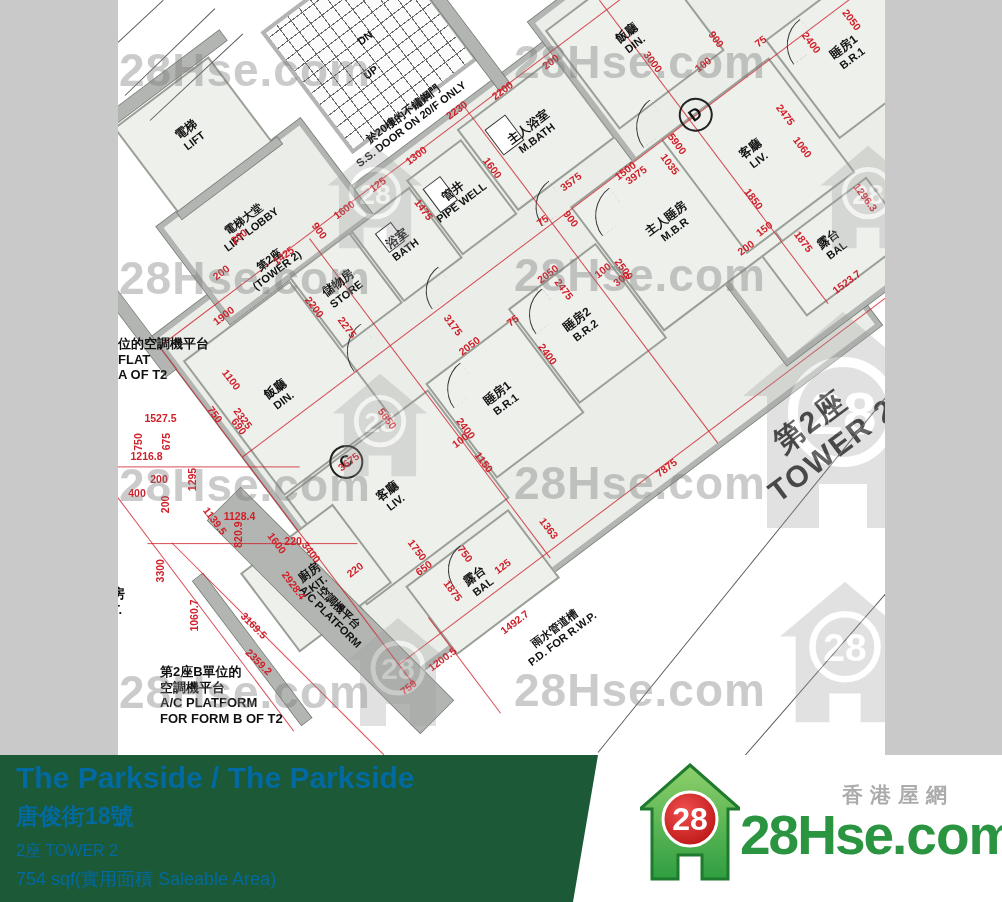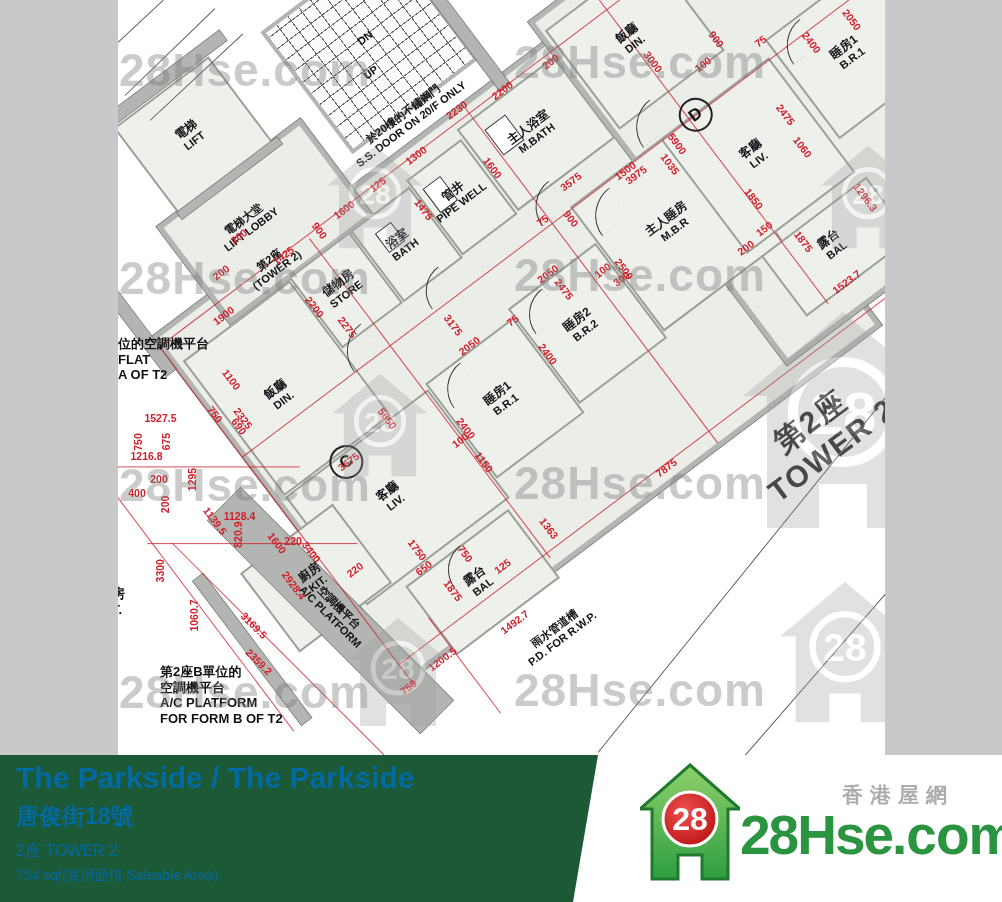--- a/index.html
+++ b/index.html
@@ -33,21 +33,21 @@
     color:#7e7e7e;opacity:.40;letter-spacing:1px;white-space:nowrap;}
   .wm-house{position:absolute;transform:translate(-50%,-50%);opacity:.30;}
   
   #footer{position:absolute;left:0;top:755px;width:1002px;height:147px;background:#ffffff;}
   #footer-green{position:absolute;left:0;top:0;width:1002px;height:147px;background:#1c5937;
     clip-path:polygon(0 0,598px 0,573px 100%,0 100%);}
   .ft{position:absolute;color:#0369a1;white-space:nowrap;}
   #ft-title{left:16px;top:6px;font-size:30px;font-weight:bold;}
   #ft-sub{left:16px;top:46px;font-size:23px;font-weight:bold;}
   #ft-block{left:16px;top:86px;font-size:16px;}
-  #ft-area{left:16px;top:112px;font-size:14px;text-align:right;}
+  #ft-area{left:16px;top:112px;font-size:18px;text-align:right;}
   #logo{position:absolute;left:640px;top:8px;width:360px;height:135px;}
   #logo-cn{position:absolute;left:202px;top:18px;font-size:21px;letter-spacing:7px;color:#ababab;font-weight:bold;}
   #logo-text{position:absolute;left:100px;top:40px;font-size:55px;font-weight:bold;color:#2a9440;letter-spacing:-2px;}
   #logo-text .dotcom{letter-spacing:-1px;}
 </style>
 </head>
 <body>
 
 <div id="stage">
   <div id="plan-area">

